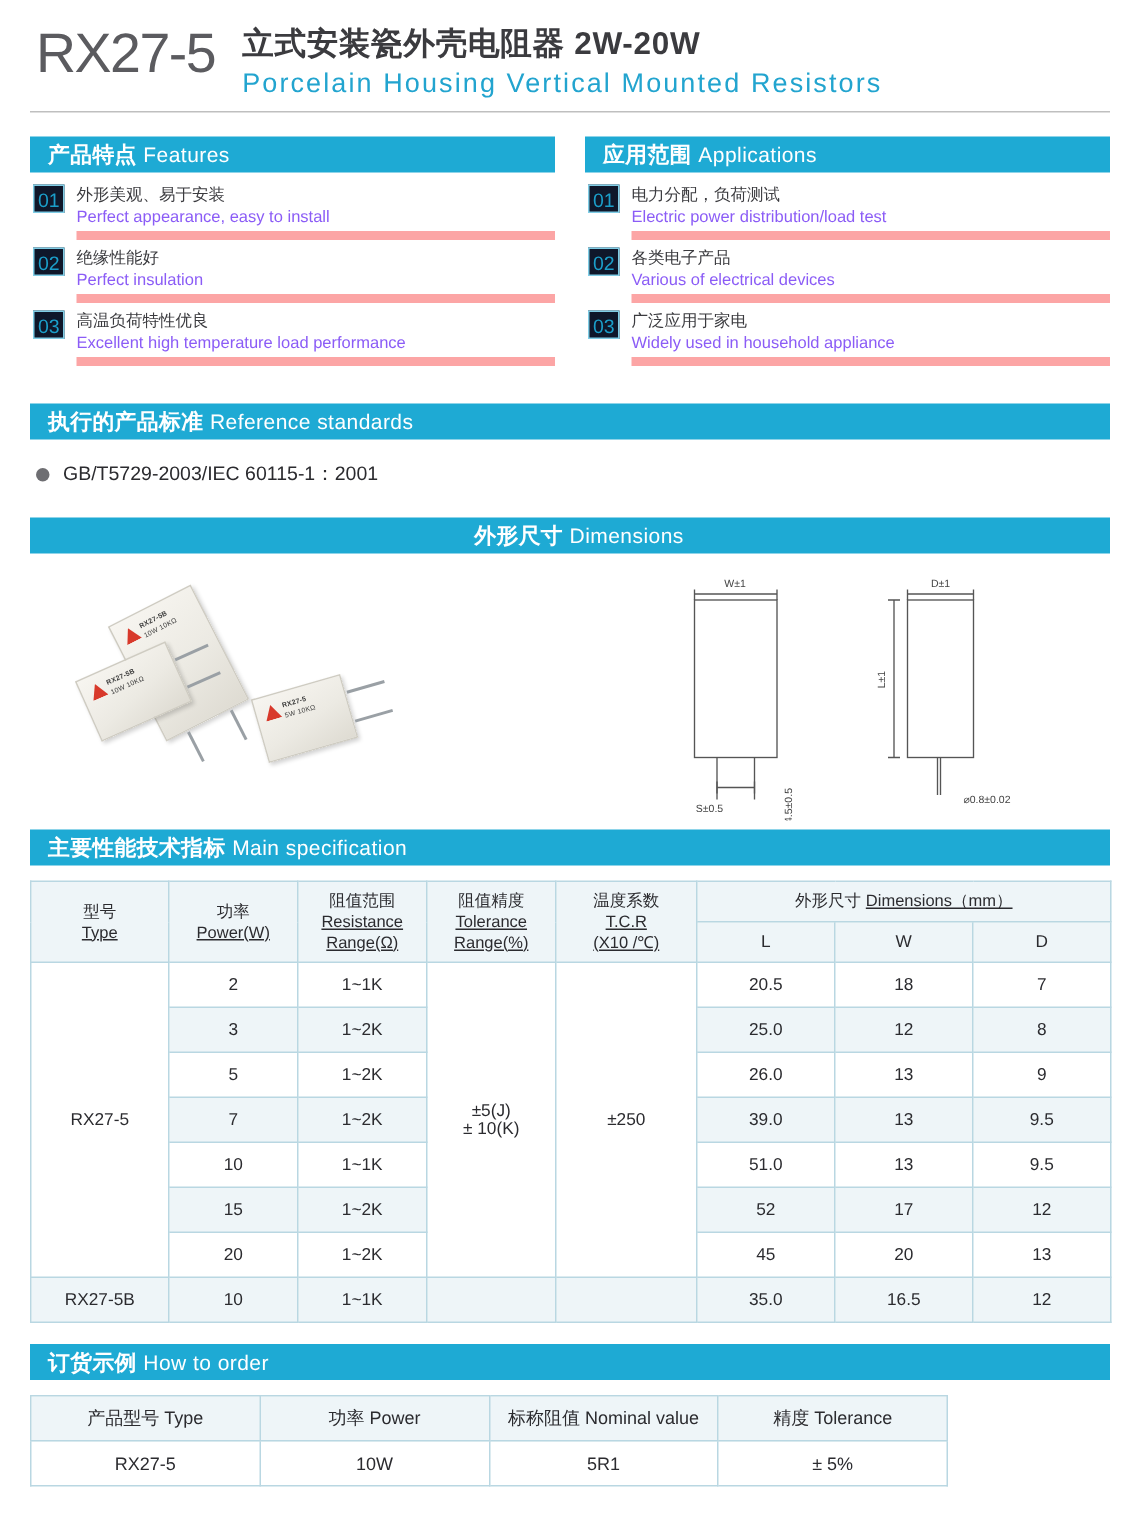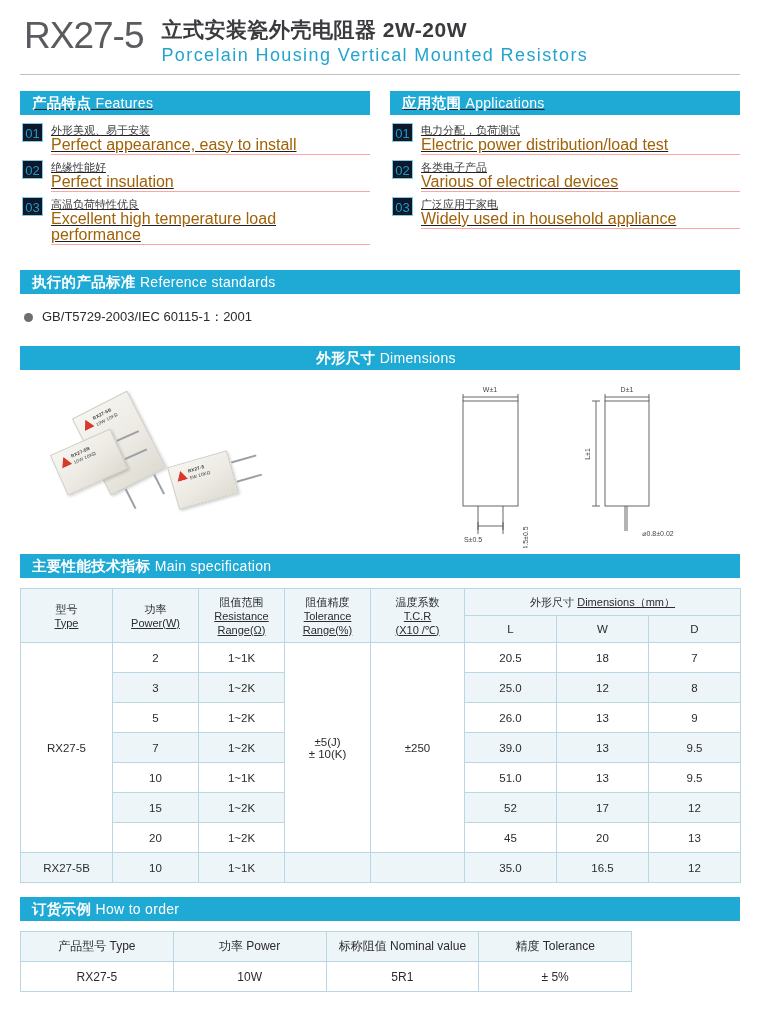--- a/index.html
+++ b/index.html
@@ -80,21 +80,20 @@
   .bar .en {
     font-weight: 400;
     font-size: 14px;
   }
 
   
   .two-col {
     display: flex;
     gap: 20px;
     padding: 16px 20px 0 20px;
-    text-decoration: underline;
   }
   .col {
     flex: 1 1 0;
   }
   .num-list {
     padding: 8px 0 0 2px;
   }
   .num-item {
     display: flex;
     align-items: flex-start;
@@ -109,33 +108,33 @@
     line-height: 19px;
     text-align: center;
     margin-right: 8px;
     flex: none;
     font-weight: 400;
     box-sizing: border-box;
     background: #0f172a;
   }
   .num-text {
     flex: 1 1 auto;
-    border-bottom: 1px solid #fca5a5;
+    border-bottom: 6px solid #fca5a5;
     padding-bottom: 1px;
   }
   .num-text .cn {
     display: block;
     font-size: 11px;
     color: #3b3b3f;
     line-height: 14px;
   }
   .num-text .en {
     display: block;
-    font-size: 16px;
-    color: #a16207;
+    font-size: 11px;
+    color: #8b5cf6;
     line-height: 16px;
   }
 
   
   .section {
     padding: 0 20px;
     margin-top: 20px;
   }
   .ref-line {
     padding: 14px 4px 12px 4px;

